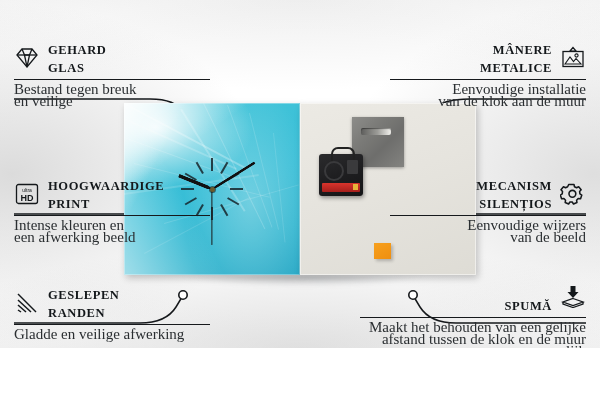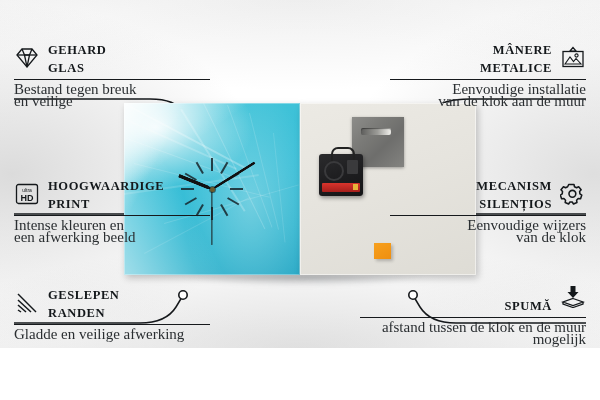--- a/index.html
+++ b/index.html
@@ -261,33 +261,34 @@
         </g>
           </svg>
       </span>
       <span>
         <span class="cal-title">MECANISM</span><br>
         <span class="cal-title">SILENȚIOS</span>
       </span>
     </div>
     <div class="rule"></div>
     <div class="cal-sub">Eenvoudige wijzers</div>
-    <div class="cal-sub">van de klok</div>
+    <div class="cal-sub">van de beeld</div>
   </div>
 
   <div class="callout right" style="left:360px;top:278px;width:226px;">
     <div class="cal-head">
       <span class="ico">
         <svg viewBox="0 0 26 24">
           <path d="M10.5 2 h5 v6 h3 l-5.5 6 -5.5-6 h3 z" fill="#14181b"></path>
           <path d="M13 14.5 L23 18 L13 21.5 L3 18 Z" fill="none" stroke="#14181b" stroke-width="1.3"></path>
           <path d="M3 18 v2 l10 3.5 10-3.5 v-2" fill="none" stroke="#14181b" stroke-width="1.3"></path>
         </svg>
       </span>
       <span>
         <br>
         <span class="cal-title">SPUMĂ</span>
       </span>
     </div>
     <div class="rule"></div>
+    <div class="cal-sub">Maakt het behouden van een gelijke</div>
     <div class="cal-sub">afstand  tussen de klok en de muur mogelijk</div>
   </div>
 </div>
 
 </body></html>

